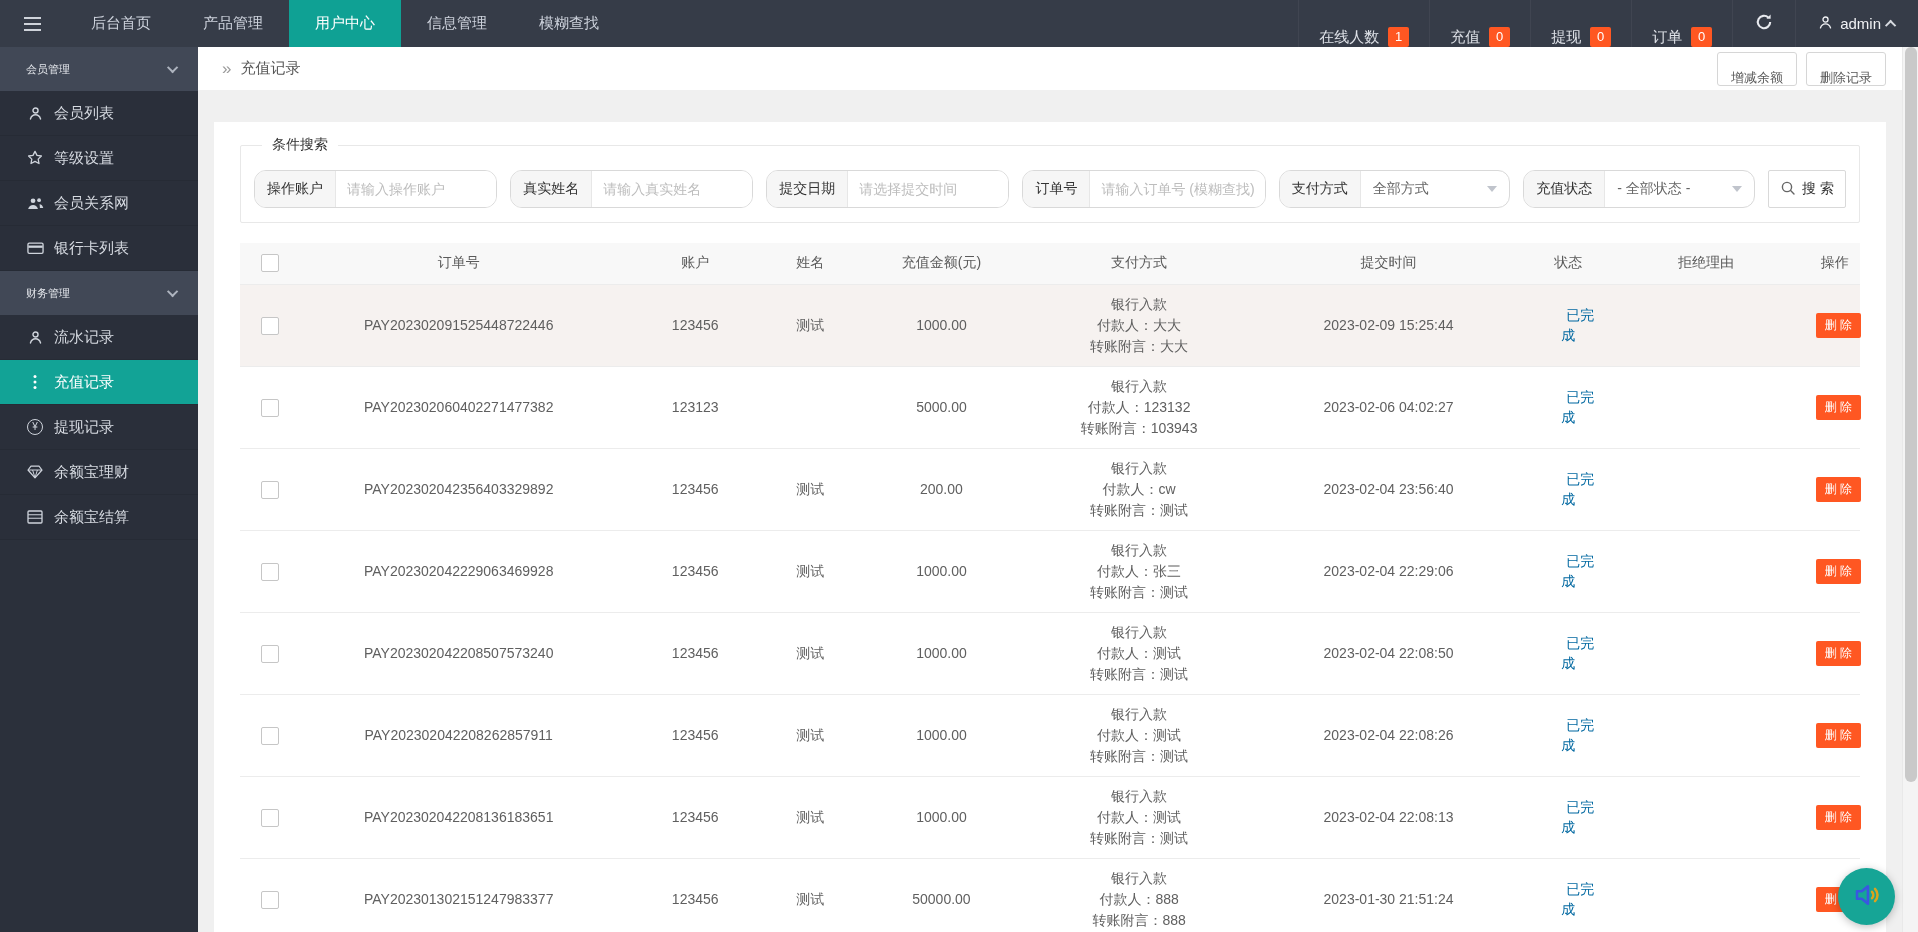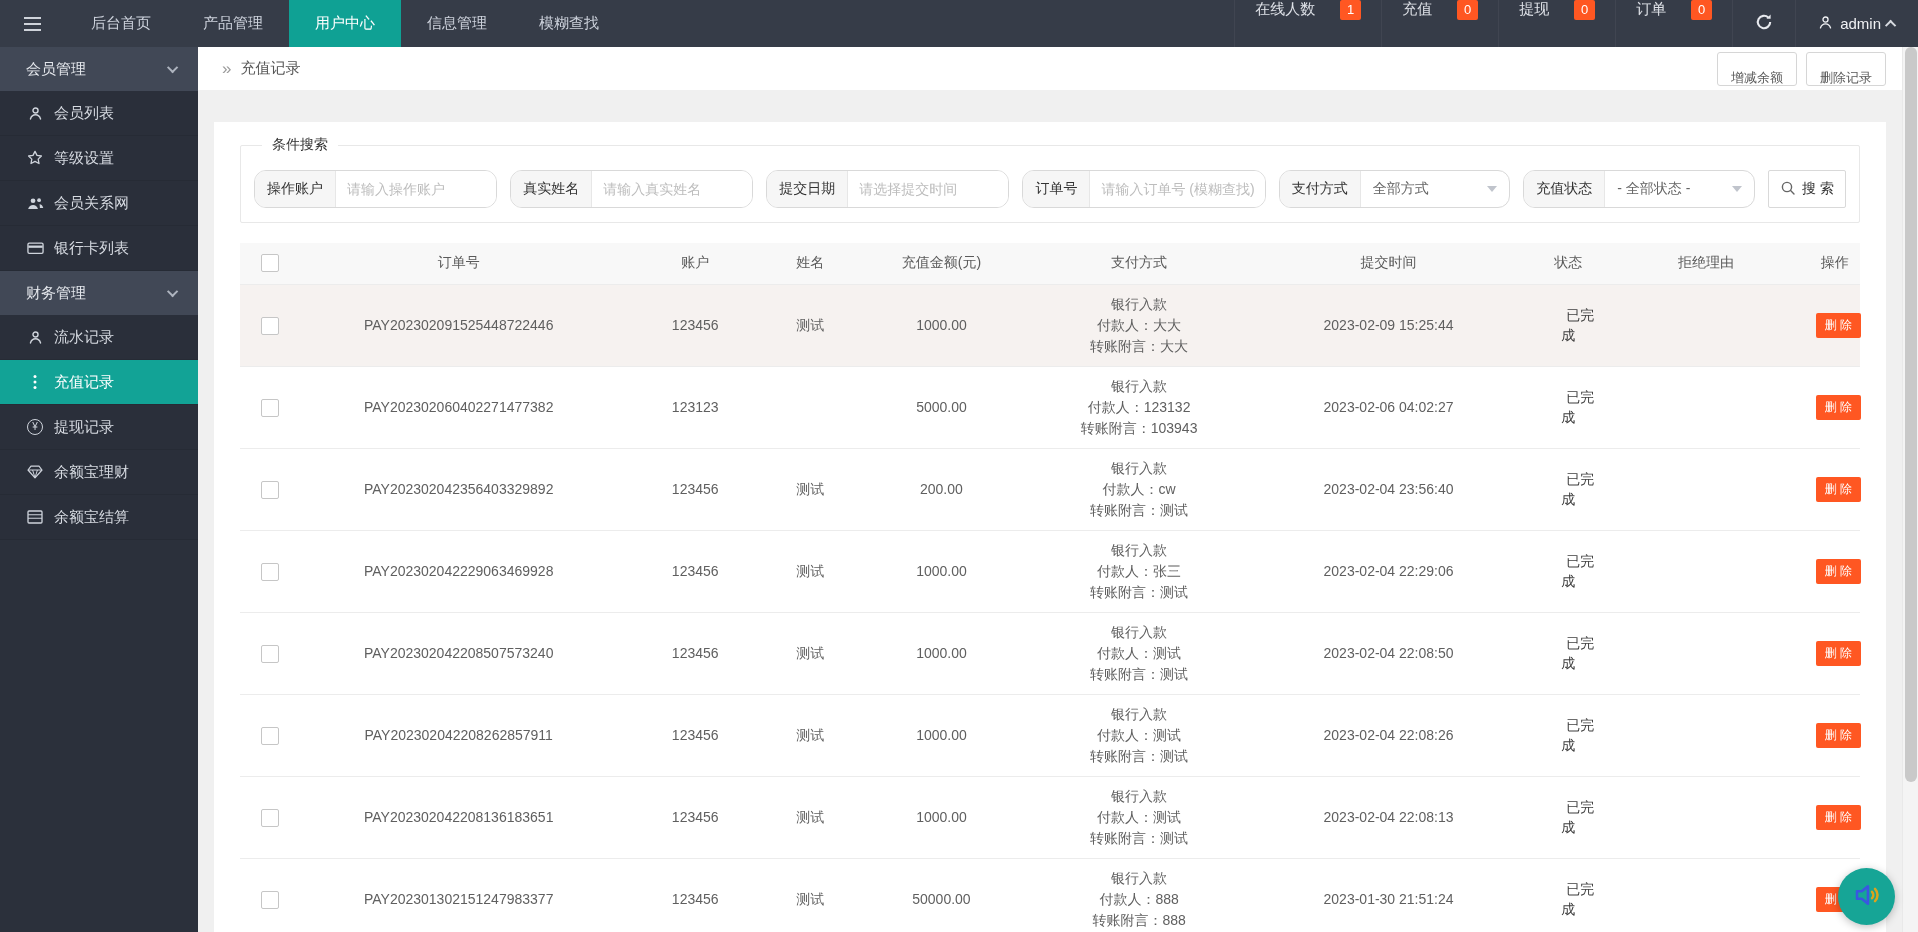--- a/index.html
+++ b/index.html
@@ -7,30 +7,30 @@
 
   
   .topbar { position:relative; z-index:30; display:flex; align-items:stretch; height:47px; background:#363c48; color:#e7e9ee; }
   .logo { width:198px; display:flex; align-items:center; padding-left:12px; font-size:19px; font-weight:600; color:#fff; letter-spacing:1px; }
   .hamburger { display:flex; flex-direction:column; justify-content:center; gap:4px; padding:0 24px; cursor:pointer; }
   .hamburger i { display:block; width:17px; height:2px; background:#cfd3da; }
   .topnav { display:flex; align-items:stretch; }
   .nav-item { display:flex; align-items:center; padding:0 26px; font-size:15px; color:#cdd2dc; cursor:pointer; }
   .nav-item.active { background:#0fa194; color:#fff; }
   .topbar-right { margin-left:auto; display:flex; align-items:stretch; }
-  .stat-group { display:flex; align-items:flex-start; gap:25px; padding:0 20px; font-size:15px; color:#dfe2e8; border-left:1px solid rgba(255,255,255,0.05); cursor:pointer; }
+  .stat-group { display:flex; align-items:flex-end; gap:9px; padding:0 20px; font-size:15px; color:#dfe2e8; border-left:1px solid rgba(255,255,255,0.05); cursor:pointer; }
   .badge { background:#ff5722; color:#fff; font-size:13px; min-width:21px; height:20px; line-height:20px; text-align:center; border-radius:2px; padding:0 5px; }
   .refresh-box { display:flex; align-items:center; padding:0 22px; border-left:1px solid rgba(255,255,255,0.05); cursor:pointer; }
   .user-box { display:flex; align-items:center; gap:7px; padding:0 22px; font-size:15px; color:#f0f1f4; border-left:1px solid rgba(255,255,255,0.05); cursor:pointer; }
   .chev-up { width:8px; height:8px; border-left:2px solid #d7dae0; border-top:2px solid #d7dae0; transform:rotate(45deg) translateY(2px); }
 
   
   .layout { display:flex; height:885px; }
   .sidebar { width:198px; background:#2b303b; flex:none; }
-  .menu-group { height:44px; display:flex; align-items:center; justify-content:space-between; padding:0 20px 0 26px; background:#414856; color:#e4e7ec; font-size:15px; cursor:pointer; }
+  .menu-group { height:44px; display:flex; align-items:center; justify-content:space-between; padding:0 20px 0 26px; background:#414856; color:#e4e7ec; font-size:11px; cursor:pointer; }
   .chev-down { width:8px; height:8px; border-left:2px solid #aeb4bf; border-bottom:2px solid #aeb4bf; transform:rotate(-45deg) translateY(-2px); }
   .menu-item { height:45px; display:flex; align-items:center; gap:10px; padding:0 26px; background:#2a2f3a; color:#d6dae1; font-size:15px; cursor:pointer; border-bottom:1px solid #262b35; }
   .menu-item.active { background:#12a396; color:#fff; }
   .menu-icon { width:18px; display:flex; align-items:center; justify-content:center; color:#cfd4dc; }
   .menu-item.active .menu-icon { color:#fff; }
   .circled-yen { width:16px; height:16px; border:1.3px solid currentColor; border-radius:50%; display:inline-flex; align-items:center; justify-content:center; font-size:10px; line-height:1; }
 
   .main { flex:1; min-width:0; padding-right:16px; display:flex; flex-direction:column; }
 
   
@@ -52,21 +52,21 @@
   .select-box { flex:1; display:flex; align-items:center; justify-content:space-between; padding:0 12px; font-size:14px; color:#666; cursor:pointer; }
   .select-caret { width:0; height:0; border-left:5px solid transparent; border-right:5px solid transparent; border-top:6px solid #c0c4cc; }
   .search-btn { height:38px; width:78px; display:flex; align-items:center; justify-content:center; gap:6px; background:#fff; border:1px solid #d9d9d9; border-radius:2px; font-size:14px; color:#333; cursor:pointer; font-family:inherit; }
 
   
   table { width:100%; border-collapse:collapse; table-layout:fixed; margin-top:20px; }
   thead th { height:41px; background:#f8f8f8; font-weight:400; font-size:14px; color:#5a5a5a; text-align:center; }
   tbody td { border-top:1px solid #ececec; padding:9px 6px; font-size:14px; color:#5f5f5f; text-align:center; line-height:20px; word-wrap:break-word; }
   tbody tr.hl { background:#f6f2f0; }
   .pay-cell div { line-height:21px; }
-  .status-ok { color:#404040;margin-left:24px; }
+  .status-ok { color:#0369a1;margin-left:24px; }
   .del-btn { background:#ff5722; color:#fff; border:none; border-radius:2px; padding:4px 9px; font-size:12px; cursor:pointer; font-family:inherit; white-space:nowrap; }
   .checkbox { display:inline-block; width:18px; height:18px; background:#fff; border:1px solid #c6c6c6; border-radius:2px; vertical-align:middle; cursor:pointer; }
 
   
   .float-btn { position:fixed; right:23px; bottom:7px; width:57px; height:57px; border-radius:50%; background:#16a596; display:flex; align-items:center; justify-content:center; box-shadow:0 2px 8px rgba(0,0,0,0.25); cursor:pointer; z-index:40; }
   .scrollbar { position:fixed; top:47px; right:0; width:16px; bottom:0; background:#f4f4f4; border-left:1px solid #e9e9e9; z-index:35; }
   .scroll-thumb { position:absolute; top:0; left:2px; width:12px; height:83%; background:#c9c9c9; border-radius:6px; cursor:pointer; }
 </style>
 </head>
 <body>

